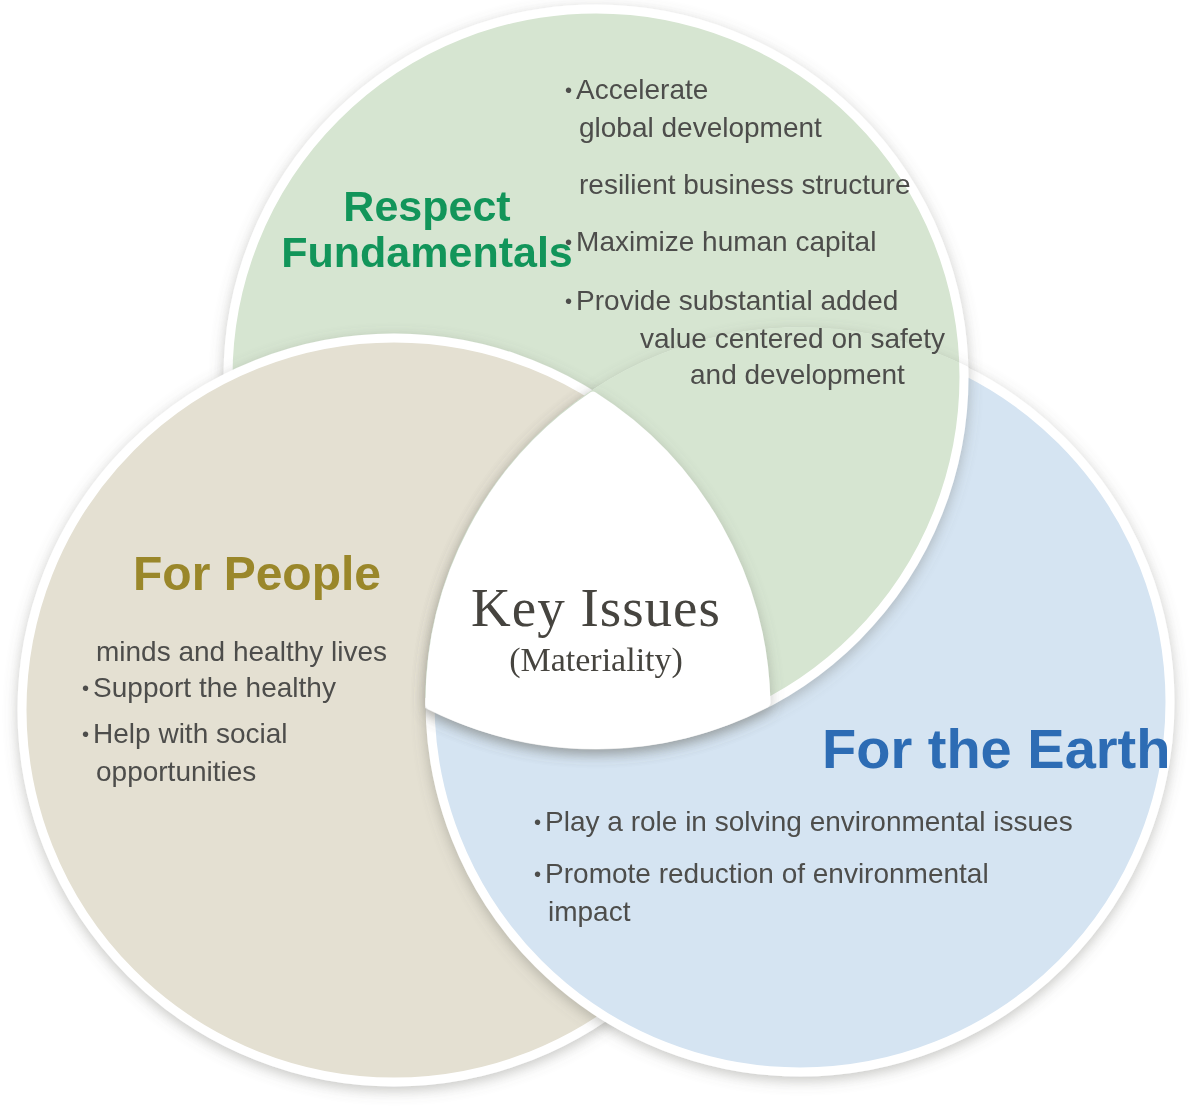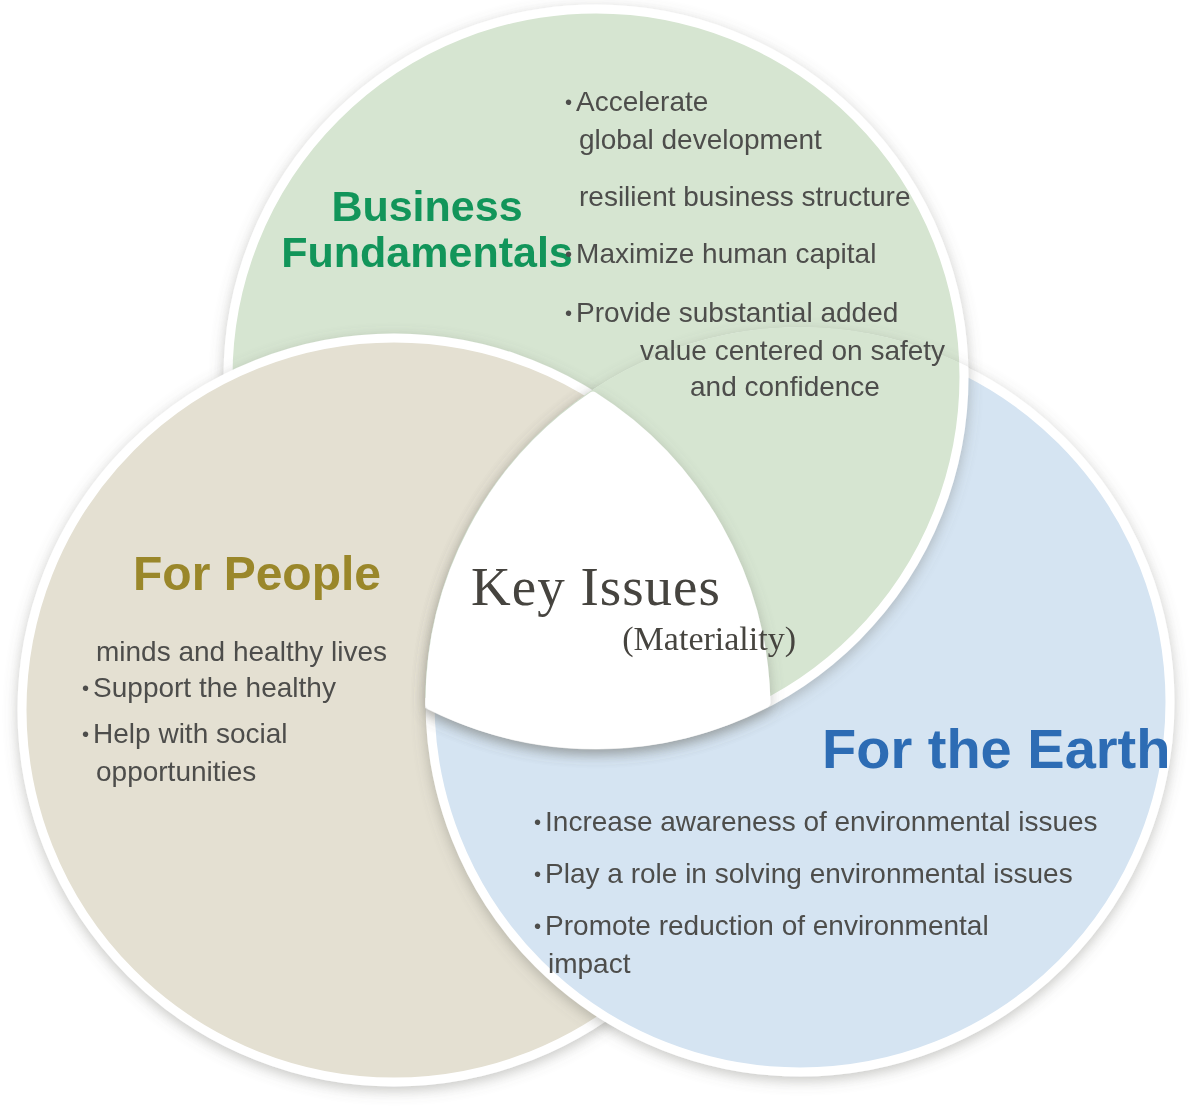--- a/index.html
+++ b/index.html
@@ -22,25 +22,25 @@
   .b1::before { content:"\2022"; font-size:0.72em; position:relative; top:-0.12em; margin-right:4px; }
   .b2 { padding-left:14px; }
   .ind-a { padding-left:75px; }
   .ind-b { padding-left:125px; }
   .bullets-business .item { margin-bottom:21px; }
   .bullets-people  .item { margin-bottom:8px; }
   .bullets-earth   .item { margin-bottom:14px; }
 
   
   .key-block {
-    position:absolute; left:396px; top:558px; width:400px; text-align:center;
+    position:absolute; left:396px; top:579px; width:400px; text-align:center;
     font-family:"Liberation Serif", serif;
   }
   .key-title { font-size:55px; line-height:58px; letter-spacing:1px; }
-  .key-sub   { font-size:34px; line-height:40px; margin-top:3px;text-align:right; }
+  .key-sub   { font-size:34px; line-height:40px; margin-top:3px; }
 </style>
 </head>
 <body>
 
 <div class="stage">
 
   <svg width="1200" height="1112" viewBox="0 0 1200 1112">
     <defs>
       <clipPath id="clipBlueBig">
         <circle cx="800" cy="702" r="375"></circle>
@@ -59,60 +59,57 @@
     <g clip-path="url(#clipBlueBig)">
       <circle cx="596" cy="377" r="368" fill="#d6e5d1" stroke="#ffffff" stroke-width="9" filter="url(#soft)"></circle>
     </g>
 
     <path d="M 593 396
              A 370 370 0 0 0 430 705
              A 368 368 0 0 0 766 703
              A 372 372 0 0 0 593 396 Z" fill="#ffffff" stroke="#ffffff" stroke-width="9" stroke-linejoin="round" filter="url(#soft)"></path>
   </svg>
 
-  <div class="circle-title title-business" style="color: rgb(18, 149, 90);">Business Fundamentals</div>
+  <div class="circle-title title-business" style="color: rgb(18, 149, 90);">Respect Fundamentals</div>
 
-  <div class="bullets bullets-business" style="left: 565px; top: 84px; color: rgb(77, 77, 75);">
+  <div class="bullets bullets-business" style="left: 565px; top: 72px; color: rgb(77, 77, 75);">
     <div class="item">
       <div class="ln b1">Accelerate</div>
       <div class="ln b2">global development</div>
     </div>
     <div class="item">
       <div class="ln b2">resilient business structure</div>
     </div>
     <div class="item">
       <div class="ln b1">Maximize human capital</div>
     </div>
     <div class="item">
       <div class="ln b1">Provide substantial added</div>
       <div class="ln ind-a">value centered on safety</div>
-      <div class="ln ind-b">and confidence</div>
+      <div class="ln ind-b">and development</div>
     </div>
   </div>
 
   <div class="circle-title title-people" style="color: rgb(154, 135, 42); margin-left: 23px;">For People</div>
 
   <div class="bullets bullets-people" style="left: 82px; top: 634px; color: rgb(77, 77, 75);">
     <div class="item">
       <div class="ln b2">minds and healthy lives</div>
       <div class="ln b1">Support the healthy</div>
     </div>
     <div class="item">
       <div class="ln b1">Help with social</div>
       <div class="ln b2">opportunities</div>
     </div>
   </div>
 
   <div class="circle-title title-earth" style="color: rgb(45, 108, 180);">For the Earth</div>
 
   <div class="bullets bullets-earth" style="left: 534px; top: 804px; color: rgb(77, 77, 75);">
     <div class="item">
-      <div class="ln b1">Increase awareness of environmental issues</div>
-    </div>
-    <div class="item">
       <div class="ln b1">Play a role in solving environmental issues</div>
     </div>
     <div class="item">
       <div class="ln b1">Promote reduction of environmental</div>
       <div class="ln b2">impact</div>
     </div>
   </div>
 
   <div class="key-block" style="color: rgb(70, 68, 63);">
     <div class="key-title">Key Issues</div>

